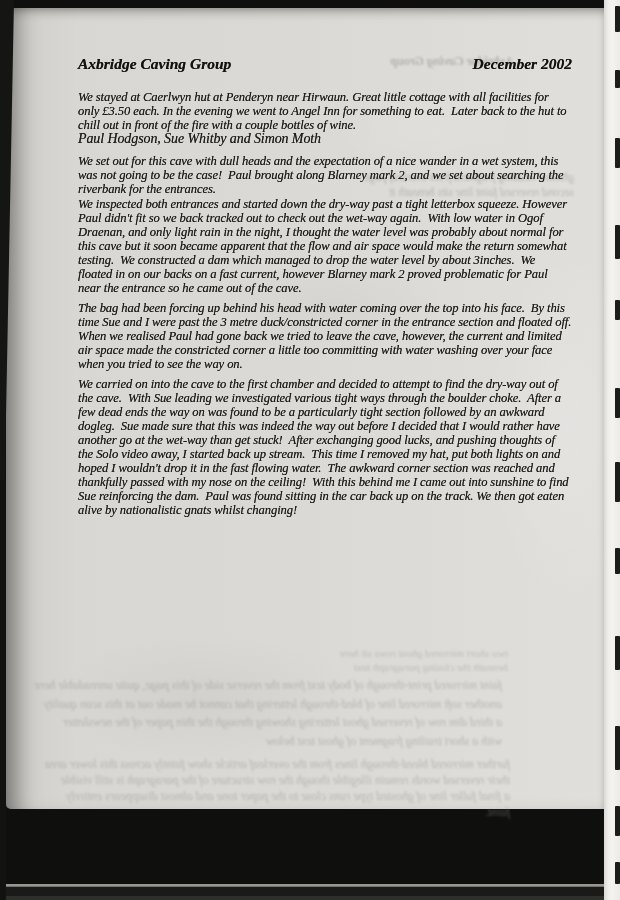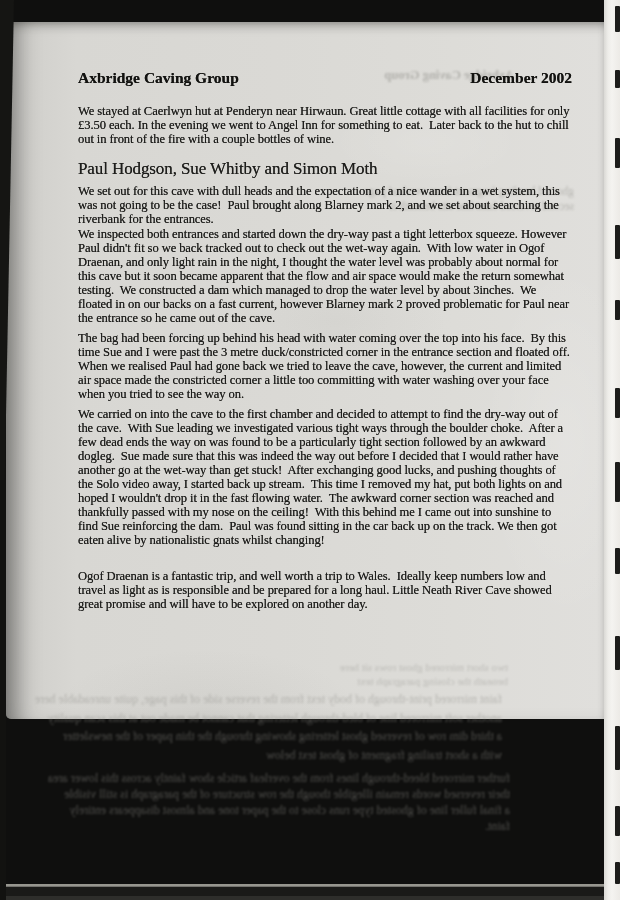--- a/index.html
+++ b/index.html
@@ -2,31 +2,32 @@
 <html><head>
 <meta charset="utf-8">
 <style>
   html,body{margin:0;padding:0;}
   body{
     width:620px;height:900px;position:relative;overflow:hidden;
     background:#0f0f0e;
     font-family:"Liberation Serif","DejaVu Serif",serif;
   }
   .paper{
-    position:absolute;left:6px;top:22px;width:598px;height:697px;
+    position:absolute;left:6px;top:8px;width:598px;height:801px;
     background:
       radial-gradient(140px 60px at 420px 120px, rgba(255,255,255,0.10), transparent 70%),
       radial-gradient(120px 260px at 560px 420px, rgba(255,255,255,0.14), transparent 70%),
       radial-gradient(220px 90px at 200px 690px, rgba(110,110,105,0.07), transparent 70%),
       radial-gradient(160px 70px at 330px 300px, rgba(120,120,115,0.06), transparent 70%),
       linear-gradient(90deg,#c6c5c1 0,#d2d1cd 28px,#d8d7d3 70px,#dad9d5 45%,#dddcd8 75%,#e0dfdc 100%);
     box-shadow: inset 26px 0 24px -18px rgba(40,40,38,0.55),
                 inset 0 10px 12px -9px rgba(30,30,28,0.5),
                 inset -4px 0 8px -6px rgba(60,60,58,0.3);
     border-bottom-left-radius:5px;
+    font-style:italic;
   }
   .edge-left-taper{
     position:absolute;left:0;top:0;width:14px;height:480px;z-index:3;
     background:#151513;
     clip-path:polygon(0 0,100% 0,34% 100%,0 100%);
   }
   .edge-left-strip{
     position:absolute;left:0;top:0;width:6px;height:900px;z-index:3;background:#121210;
   }
   .edge-bottom{
@@ -64,21 +65,21 @@
   }
   .para{
     margin:0;font-size:12.6px;line-height:14px;letter-spacing:-0.1px;
     white-space:pre-wrap;
   }
   .intro{margin-top:17px;}
   .article-title{
     margin:15px 0 0 0;font-size:13.2px;font-weight:normal;
     text-decoration:underline;color:#1b1b19;
   }
-  .byline{margin-top:16px;font-size:17px;}
+  .byline{font-size:14px;}
   .body-p{margin-top:6px;}
   .body-first{margin-top:8px;}
   .body-rest{margin-top:1px;}
   .closing{margin-top:22px;}
   .page-number{
     position:absolute;left:0;top:808px;width:598px;text-align:center;z-index:2;
     font-size:12.5px;color:#222220;text-shadow:0 0 .6px rgba(25,25,23,.8);
   }
 
   
@@ -132,21 +133,20 @@
       <p class="para intro">We stayed at Caerlwyn hut at Penderyn near Hirwaun. Great little cottage with all facilities for only £3.50 each. In the evening we went to Angel Inn for something to eat.  Later back to the hut to chill out in front of the fire with a couple bottles of wine.</p>
 
 
       <p class="para byline">Paul Hodgson, Sue Whitby and Simon Moth</p>
 
       <p class="para body-p body-first">We set out for this cave with dull heads and the expectation of a nice wander in a wet system, this was not going to be the case!  Paul brought along Blarney mark 2, and we set about searching the riverbank for the entrances.</p>
       <p class="para body-p body-rest">We inspected both entrances and started down the dry-way past a tight letterbox squeeze. However Paul didn't fit so we back tracked out to check out the wet-way again.  With low water in Ogof Draenan, and only light rain in the night, I thought the water level was probably about normal for this cave but it soon became apparent that the flow and air space would make the return somewhat testing.  We constructed a dam which managed to drop the water level by about 3inches.  We floated in on our backs on a fast current, however Blarney mark 2 proved problematic for Paul near the entrance so he came out of the cave.</p>
       <p class="para body-p">The bag had been forcing up behind his head with water coming over the top into his face.  By this time Sue and I were past the 3 metre duck/constricted corner in the entrance section and floated off.  When we realised Paul had gone back we tried to leave the cave, however, the current and limited air space made the constricted corner a little too committing with water washing over your face when you tried to see the way on.</p>
       <p class="para body-p">We carried on into the cave to the first chamber and decided to attempt to find the dry-way out of the cave.  With Sue leading we investigated various tight ways through the boulder choke.  After a few dead ends the way on was found to be a particularly tight section followed by an awkward dogleg.  Sue made sure that this was indeed the way out before I decided that I would rather have another go at the wet-way than get stuck!  After exchanging good lucks, and pushing thoughts of the Solo video away, I started back up stream.  This time I removed my hat, put both lights on and hoped I wouldn't drop it in the fast flowing water.  The awkward corner section was reached and thankfully passed with my nose on the ceiling!  With this behind me I came out into sunshine to find Sue reinforcing the dam.  Paul was found sitting in the car back up on the track. We then got eaten alive by nationalistic gnats whilst changing!</p>
 
-      <p class="para closing">Ogof Draenan is a fantastic trip, and well worth a trip to Wales.  Ideally keep numbers low and travel as light as is responsible and be prepared for a long haul. Little Neath River Cave showed great promise and will have to be explored on another day.</p>
     </div>
 
   </div>
 
   <div class="edge-left-strip"></div>
   <div class="edge-left-taper"></div>
   <div class="edge-bottom"></div>
   <div class="gutter">
     <i></i>
     <i></i>

